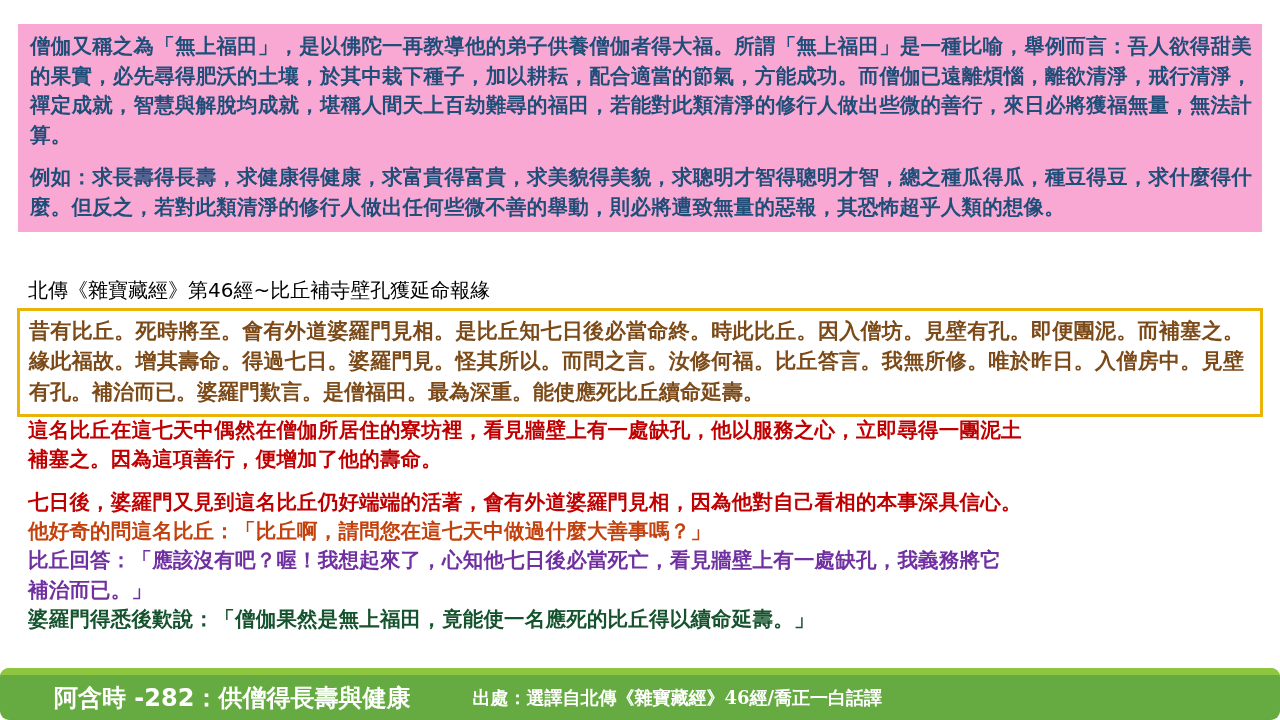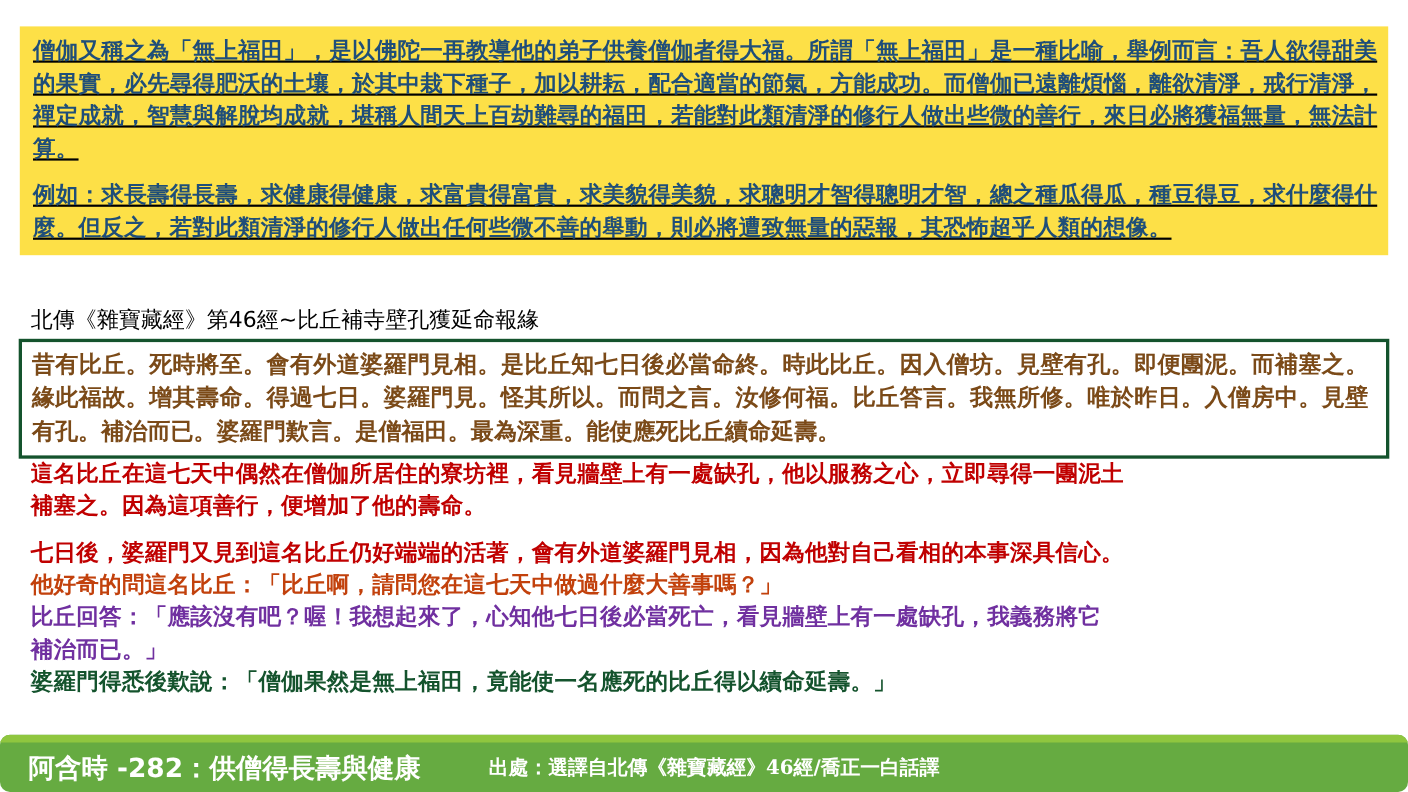--- a/index.html
+++ b/index.html
@@ -15,23 +15,22 @@
     position: relative;
   }
 
   
   .intro-panel {
     position: absolute;
     left: 18px;
     top: 24px;
     width: 1244px;
     box-sizing: border-box;
-    background: #fde047;
+    background: #f9a8d4;
     padding: 8px 10px 10px 12px;
-    text-decoration: underline;
   }
   .intro-para {
     color: #1f4e79;
     font-family: "DejaVu Serif", "Liberation Serif", serif;
     font-weight: bold;
     font-size: 20.5px;
     line-height: 1.44;
     letter-spacing: 0.2px;
     margin: 0;
     text-align: justify;
@@ -51,21 +50,21 @@
     white-space: nowrap;
   }
 
   
   .sutra-box {
     position: absolute;
     left: 17px;
     top: 308px;
     width: 1246px;
     box-sizing: border-box;
-    border: 3px solid #14532d;
+    border: 3px solid #eab308;
     background: #ffffff;
     padding: 5px 16px 7px 9px;
   }
   .sutra-text {
     margin: 0;
     color: #7b4a18;
     font-family: "DejaVu Sans", "Liberation Sans", sans-serif;
     font-weight: bold;
     font-size: 21px;
     line-height: 1.45;
@@ -112,20 +111,21 @@
     left: 0; top: 0;
     width: 100%;
     height: 7px;
     background: #8fc63f;
   }
   .footer-inner {
     position: absolute;
     left: 0; top: 7px; right: 0; bottom: 0;
     display: flex;
     align-items: center;
+    padding-left: 28px;
   }
   .footer-title {
     margin-left: 26px;
     color: #ffffff;
     font-family: "DejaVu Sans", "Liberation Sans", sans-serif;
     font-weight: bold;
     font-size: 24px;
     white-space: nowrap;
   }
   .footer-source {

